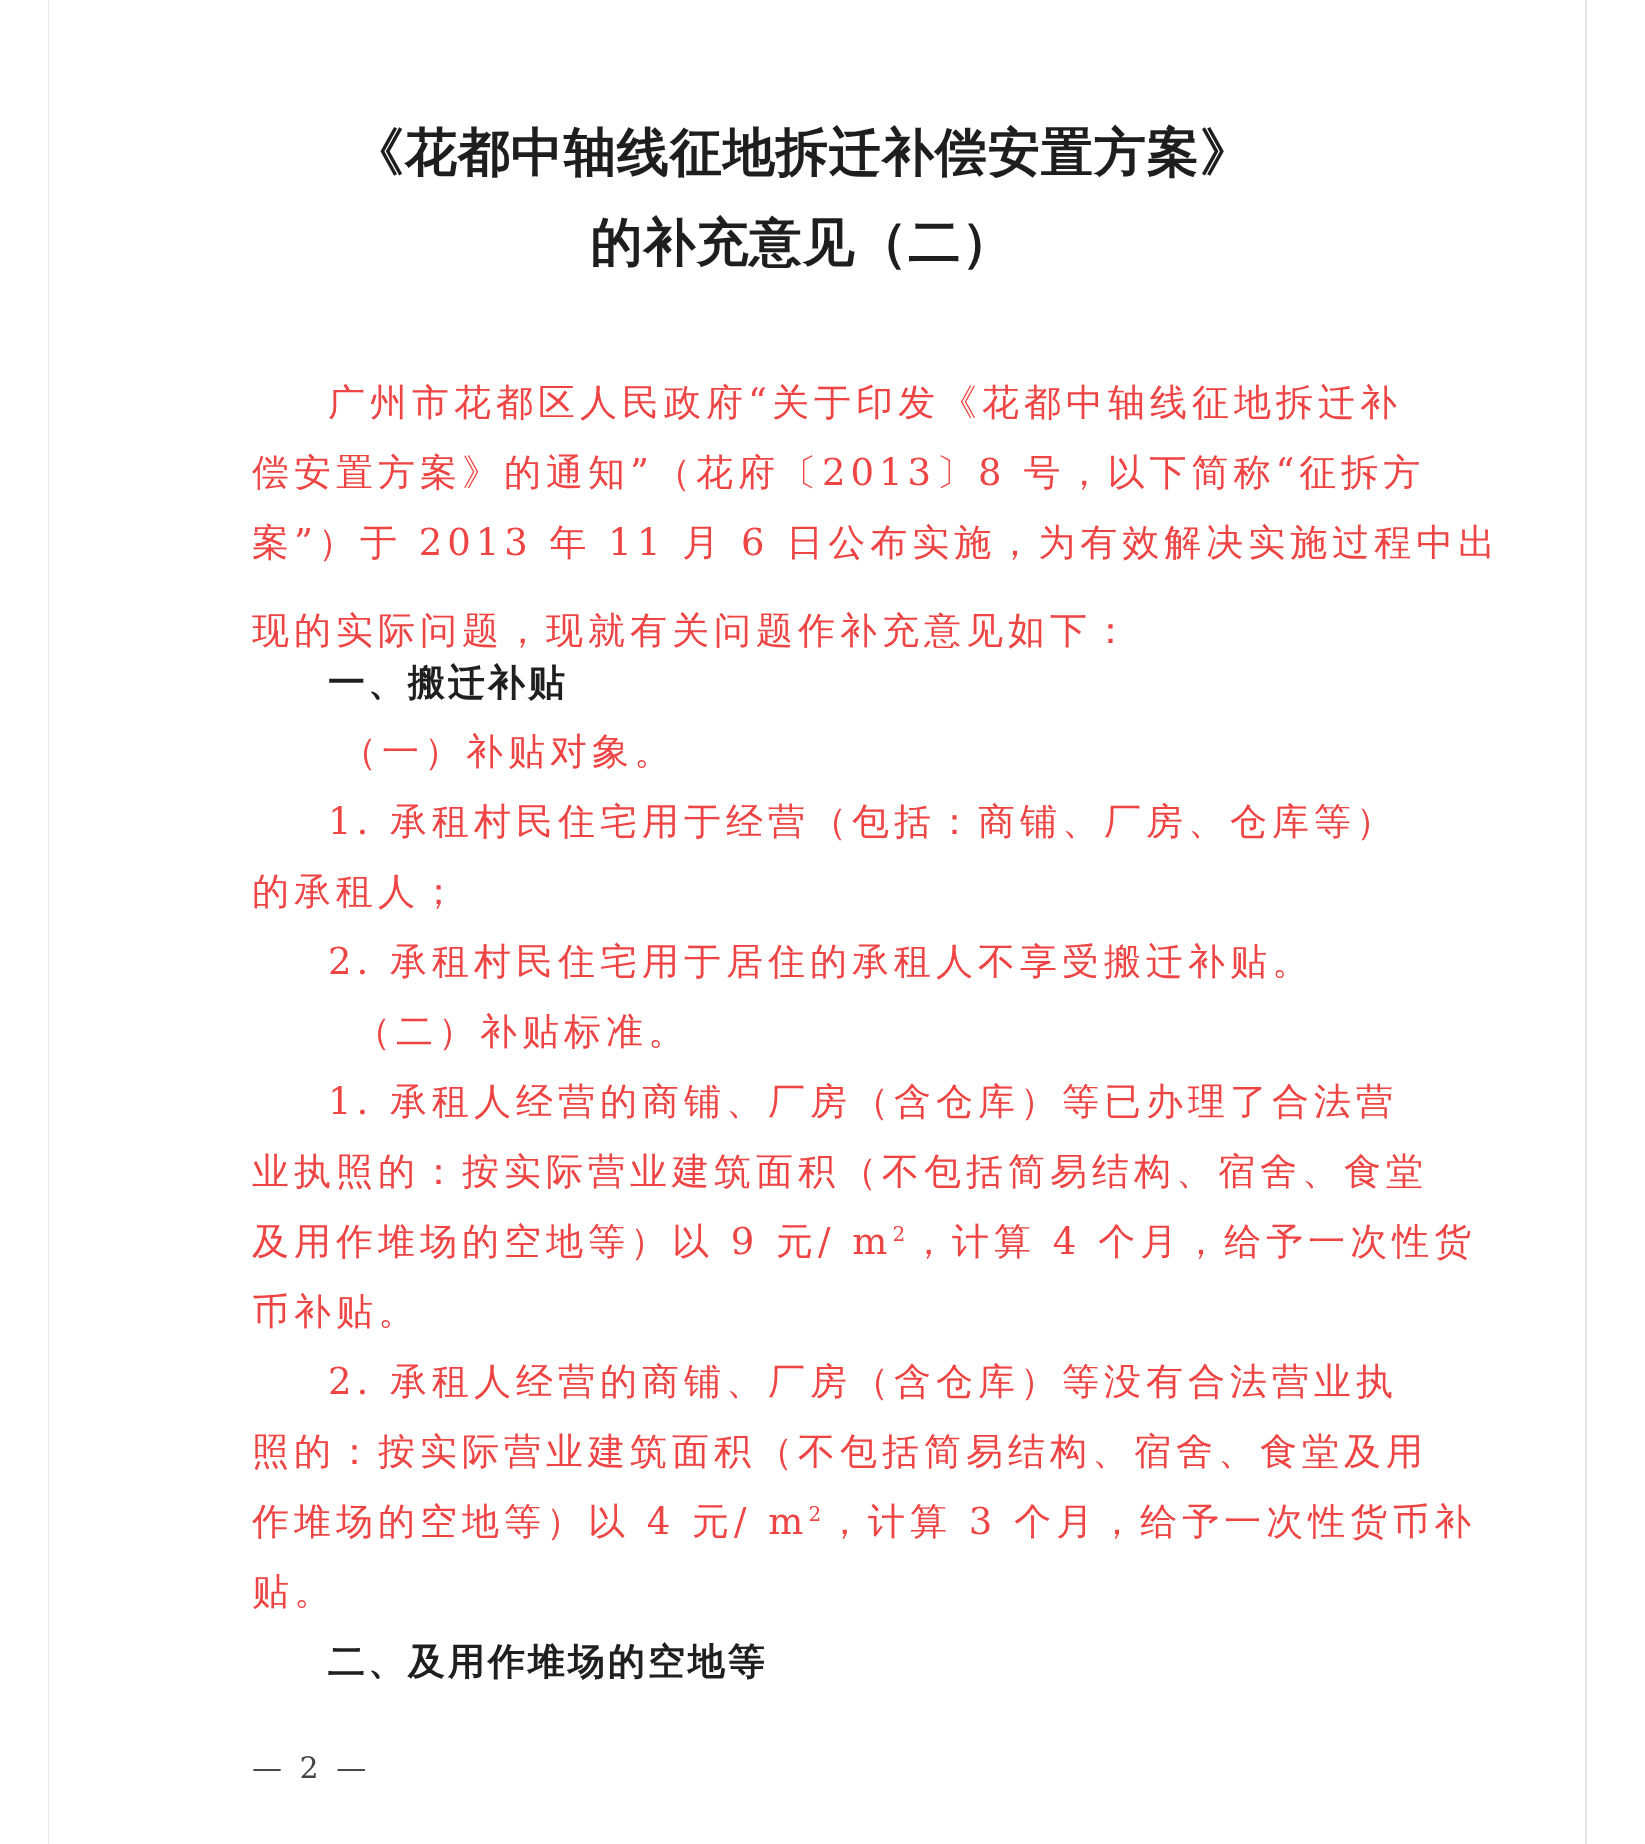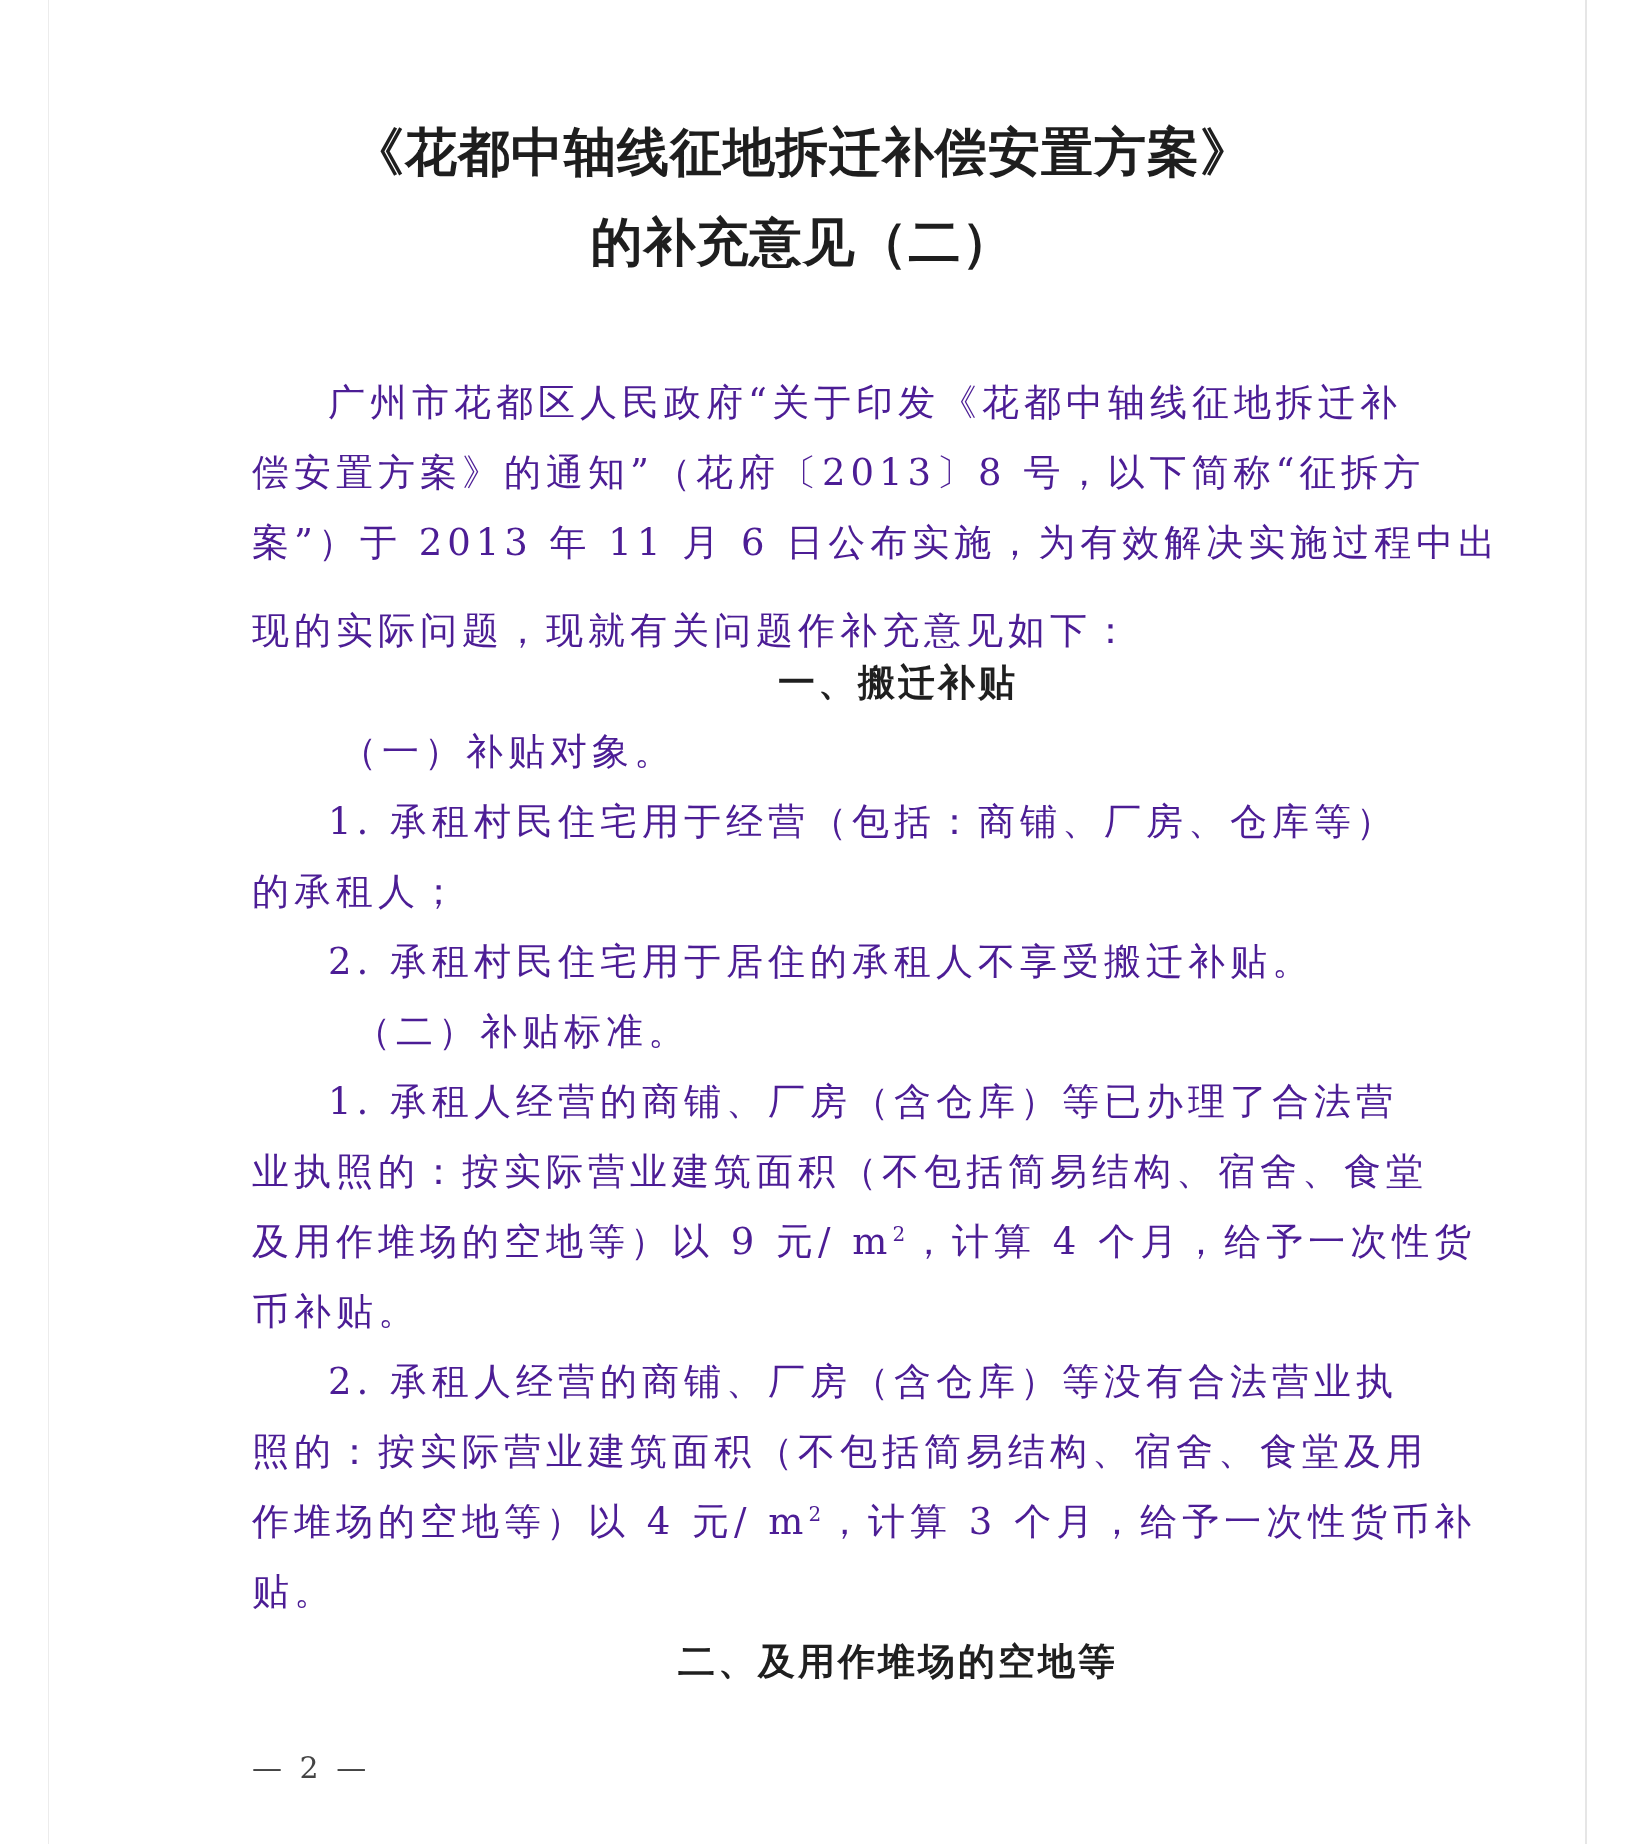--- a/index.html
+++ b/index.html
@@ -22,26 +22,26 @@
   .title {
     position: absolute; left: 0; width: 1645px; text-align: center;
     font-family: "DejaVu Sans", "Liberation Sans", sans-serif;
     font-weight: bold; color: #1e1e1e; font-size: 52px; letter-spacing: 1px;
   }
   .t1 { top: 118px; left: -20px; }
   .t2 { top: 208px; left: -20px; }
   .line {
     position: absolute; left: 252px; width: 1140px;
     font-size: 37px; letter-spacing: 5px; white-space: nowrap;
-    color: #4c1d95;
+    color: #ef4444;
   }
   .indent { left: 328px; }
   .heading {
     font-family: "DejaVu Sans", "Liberation Sans", sans-serif;
-    font-weight: bold; color: #1f1f1f; letter-spacing: 3px; text-align: center;
+    font-weight: bold; color: #1f1f1f; letter-spacing: 3px;
   }
   sup { font-size: 20px; }
   .page-num {
     position: absolute; left: 252px; top: 1750px;
     font-size: 30px; color: #444; letter-spacing: 4px;
   }
 </style>
 </head>
 <body>
 

